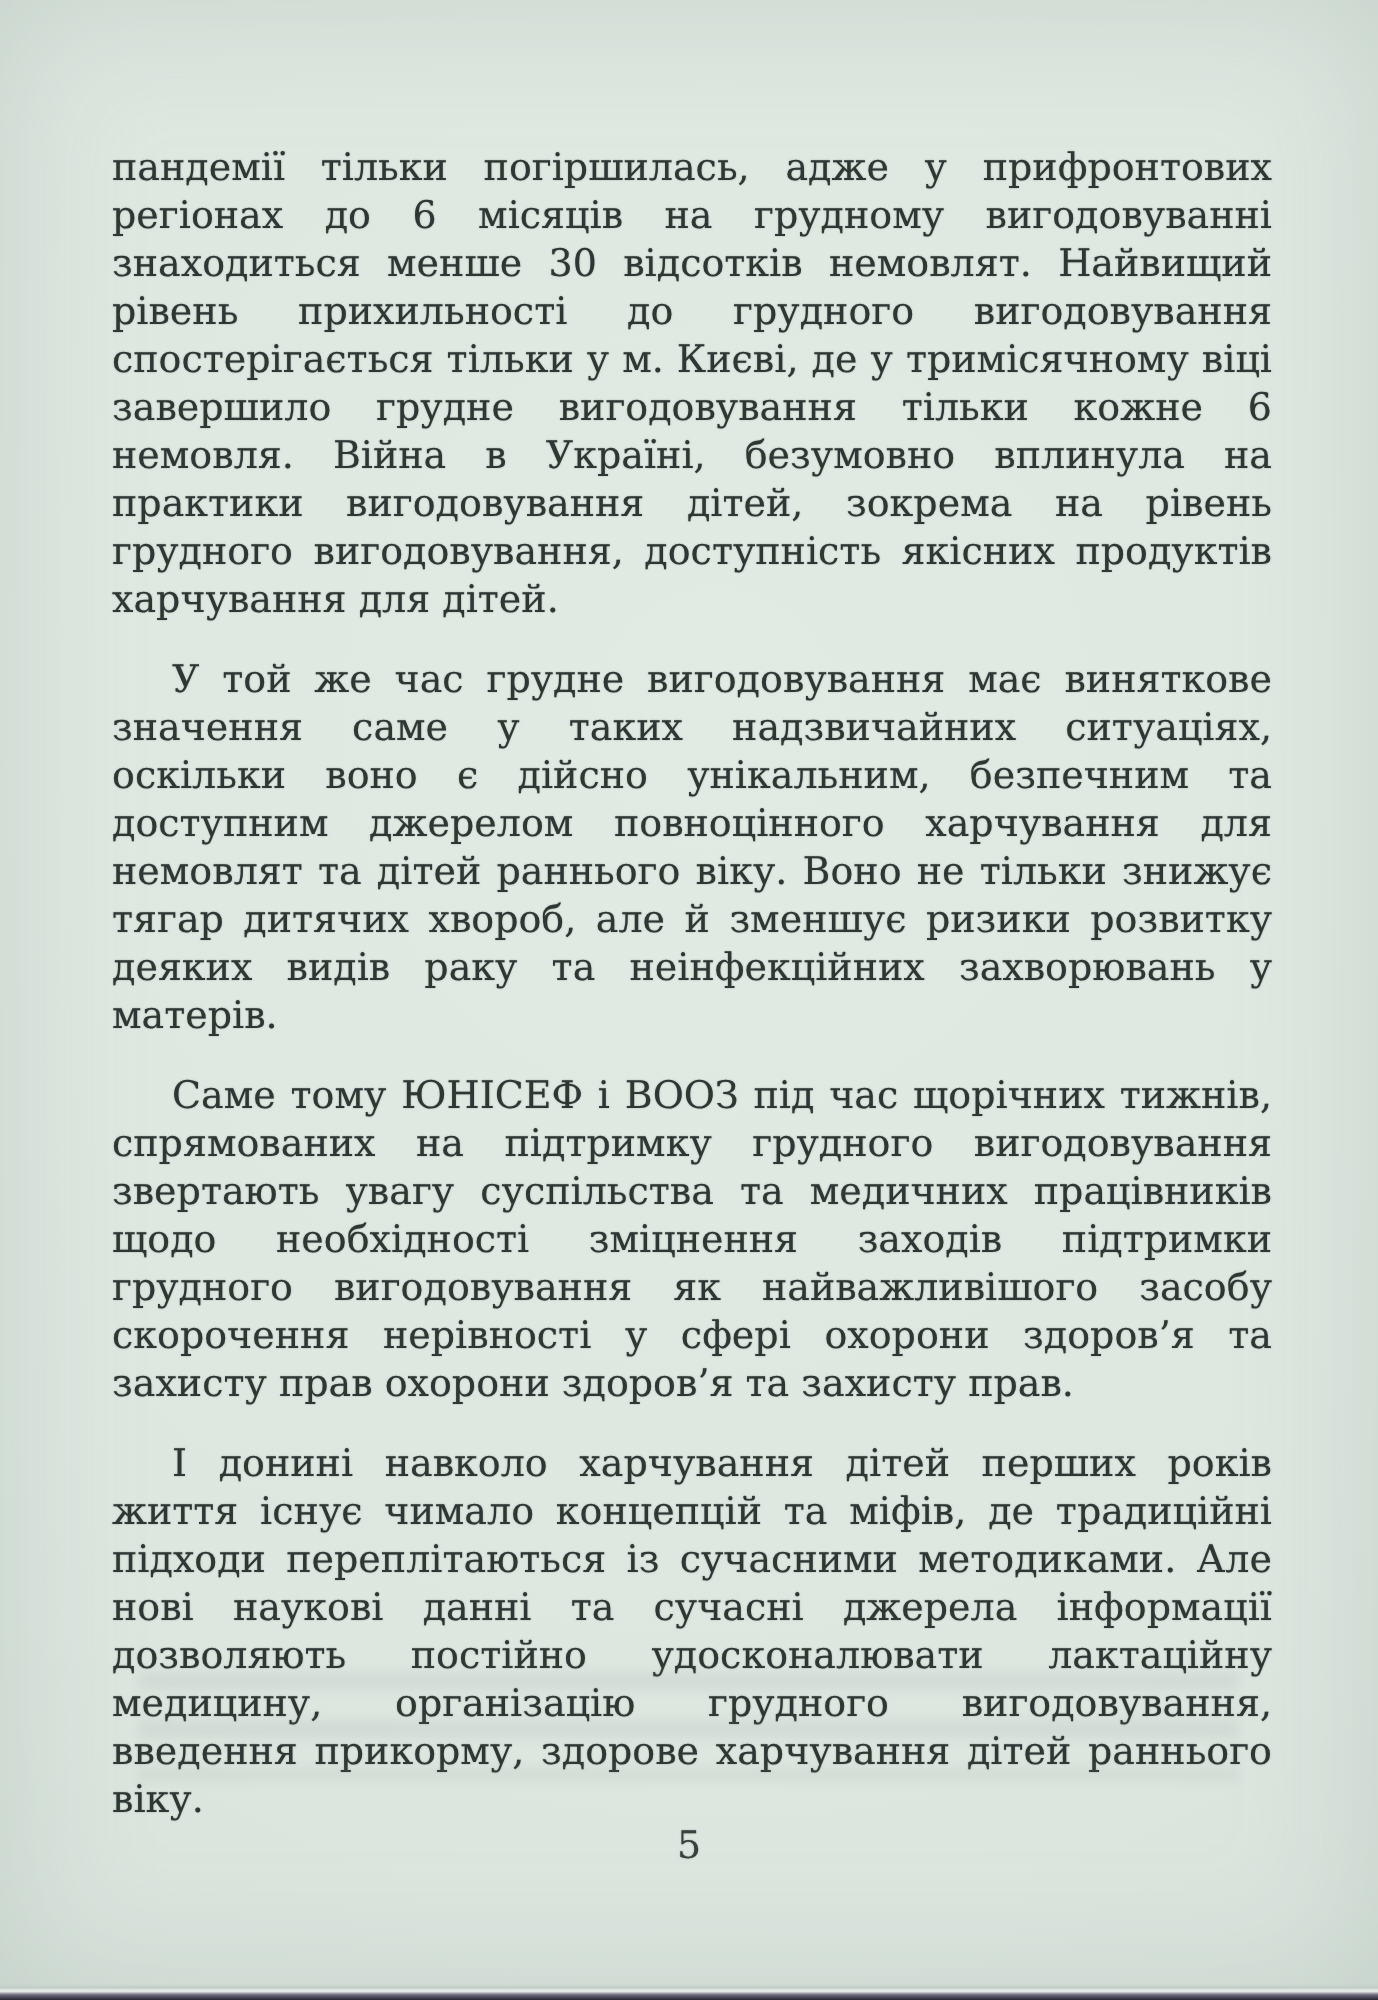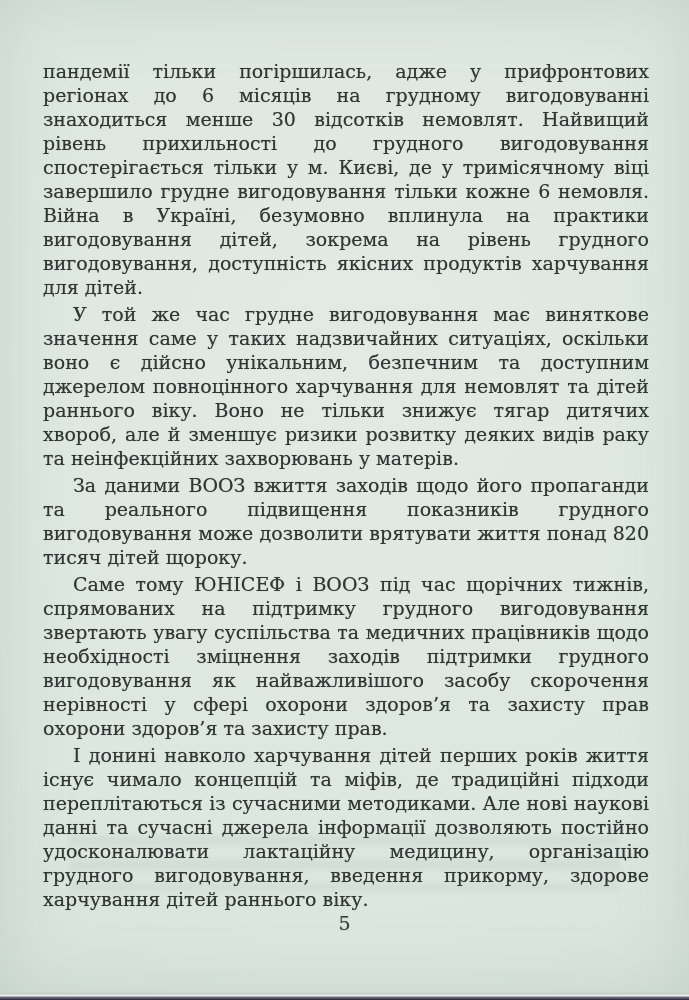--- a/index.html
+++ b/index.html
@@ -20,21 +20,21 @@
     left: 40px;
     top: 56px;
     width: 612px;
     color: #2f3734;
     font-size: 19px;
     line-height: 24px;
     text-align: justify;
     text-shadow: 0 0 0.7px rgba(47, 55, 52, 0.55);
   }
   .text-block p {
-    margin: 3px;
+    margin: 16px;
   }
   .text-block p.indent {
     text-indent: 30px;
   }
   .ghost-bleed {
     position: absolute;
     left: 70px;
     right: 70px;
     top: 836px;
     height: 54px;
@@ -72,20 +72,19 @@
     );
   }
 </style>
 </head>
 <body>
 
 <div class="page">
   <div class="text-block">
       <p>пандемії тільки погіршилась, адже у прифронтових регіонах до 6 місяців на грудному вигодовуванні знаходиться менше 30 відсотків немовлят. Найвищий рівень прихильності до грудного вигодовування спостерігається тільки у м. Києві, де у тримісячному віці завершило грудне вигодовування тільки кожне 6 немовля. Війна в Україні, безумовно вплинула на практики вигодовування дітей, зокрема на рівень грудного вигодовування, доступність якісних продуктів харчування для дітей.</p>
       <p class="indent">У той же час грудне вигодовування має виняткове значення саме у таких надзвичайних ситуаціях, оскільки воно є дійсно унікальним, безпечним та доступним джерелом повноцінного харчування для немовлят та дітей раннього віку. Воно не тільки знижує тягар дитячих хвороб, але й зменшує ризики розвитку деяких видів раку та неінфекційних захворювань у матерів.</p>
-      <p class="indent">За даними ВООЗ вжиття заходів щодо його пропаганди та реального підвищення показників грудного вигодовування може дозволити врятувати життя понад 820 тисяч дітей щороку.</p>
       <p class="indent">Саме тому ЮНІСЕФ і ВООЗ під час щорічних тижнів, спрямованих на підтримку грудного вигодовування звертають увагу суспільства та медичних працівників щодо необхідності зміцнення заходів підтримки грудного вигодовування як найважливішого засобу скорочення нерівності у сфері охорони здоров’я та захисту прав охорони здоров’я та захисту прав.</p>
       <p class="indent">І донині навколо харчування дітей перших років життя існує чимало концепцій та міфів, де традиційні підходи переплітаються із сучасними методиками. Але нові наукові данні та сучасні джерела інформації дозволяють постійно удосконалювати лактаційну медицину, організацію грудного вигодовування, введення прикорму, здорове харчування дітей раннього віку.</p>
     </div>
   <div class="ghost-bleed"></div>
   <div class="page-number">5</div>
   <div class="photo-bottom-edge"></div>
 </div>
 
 </body></html>

